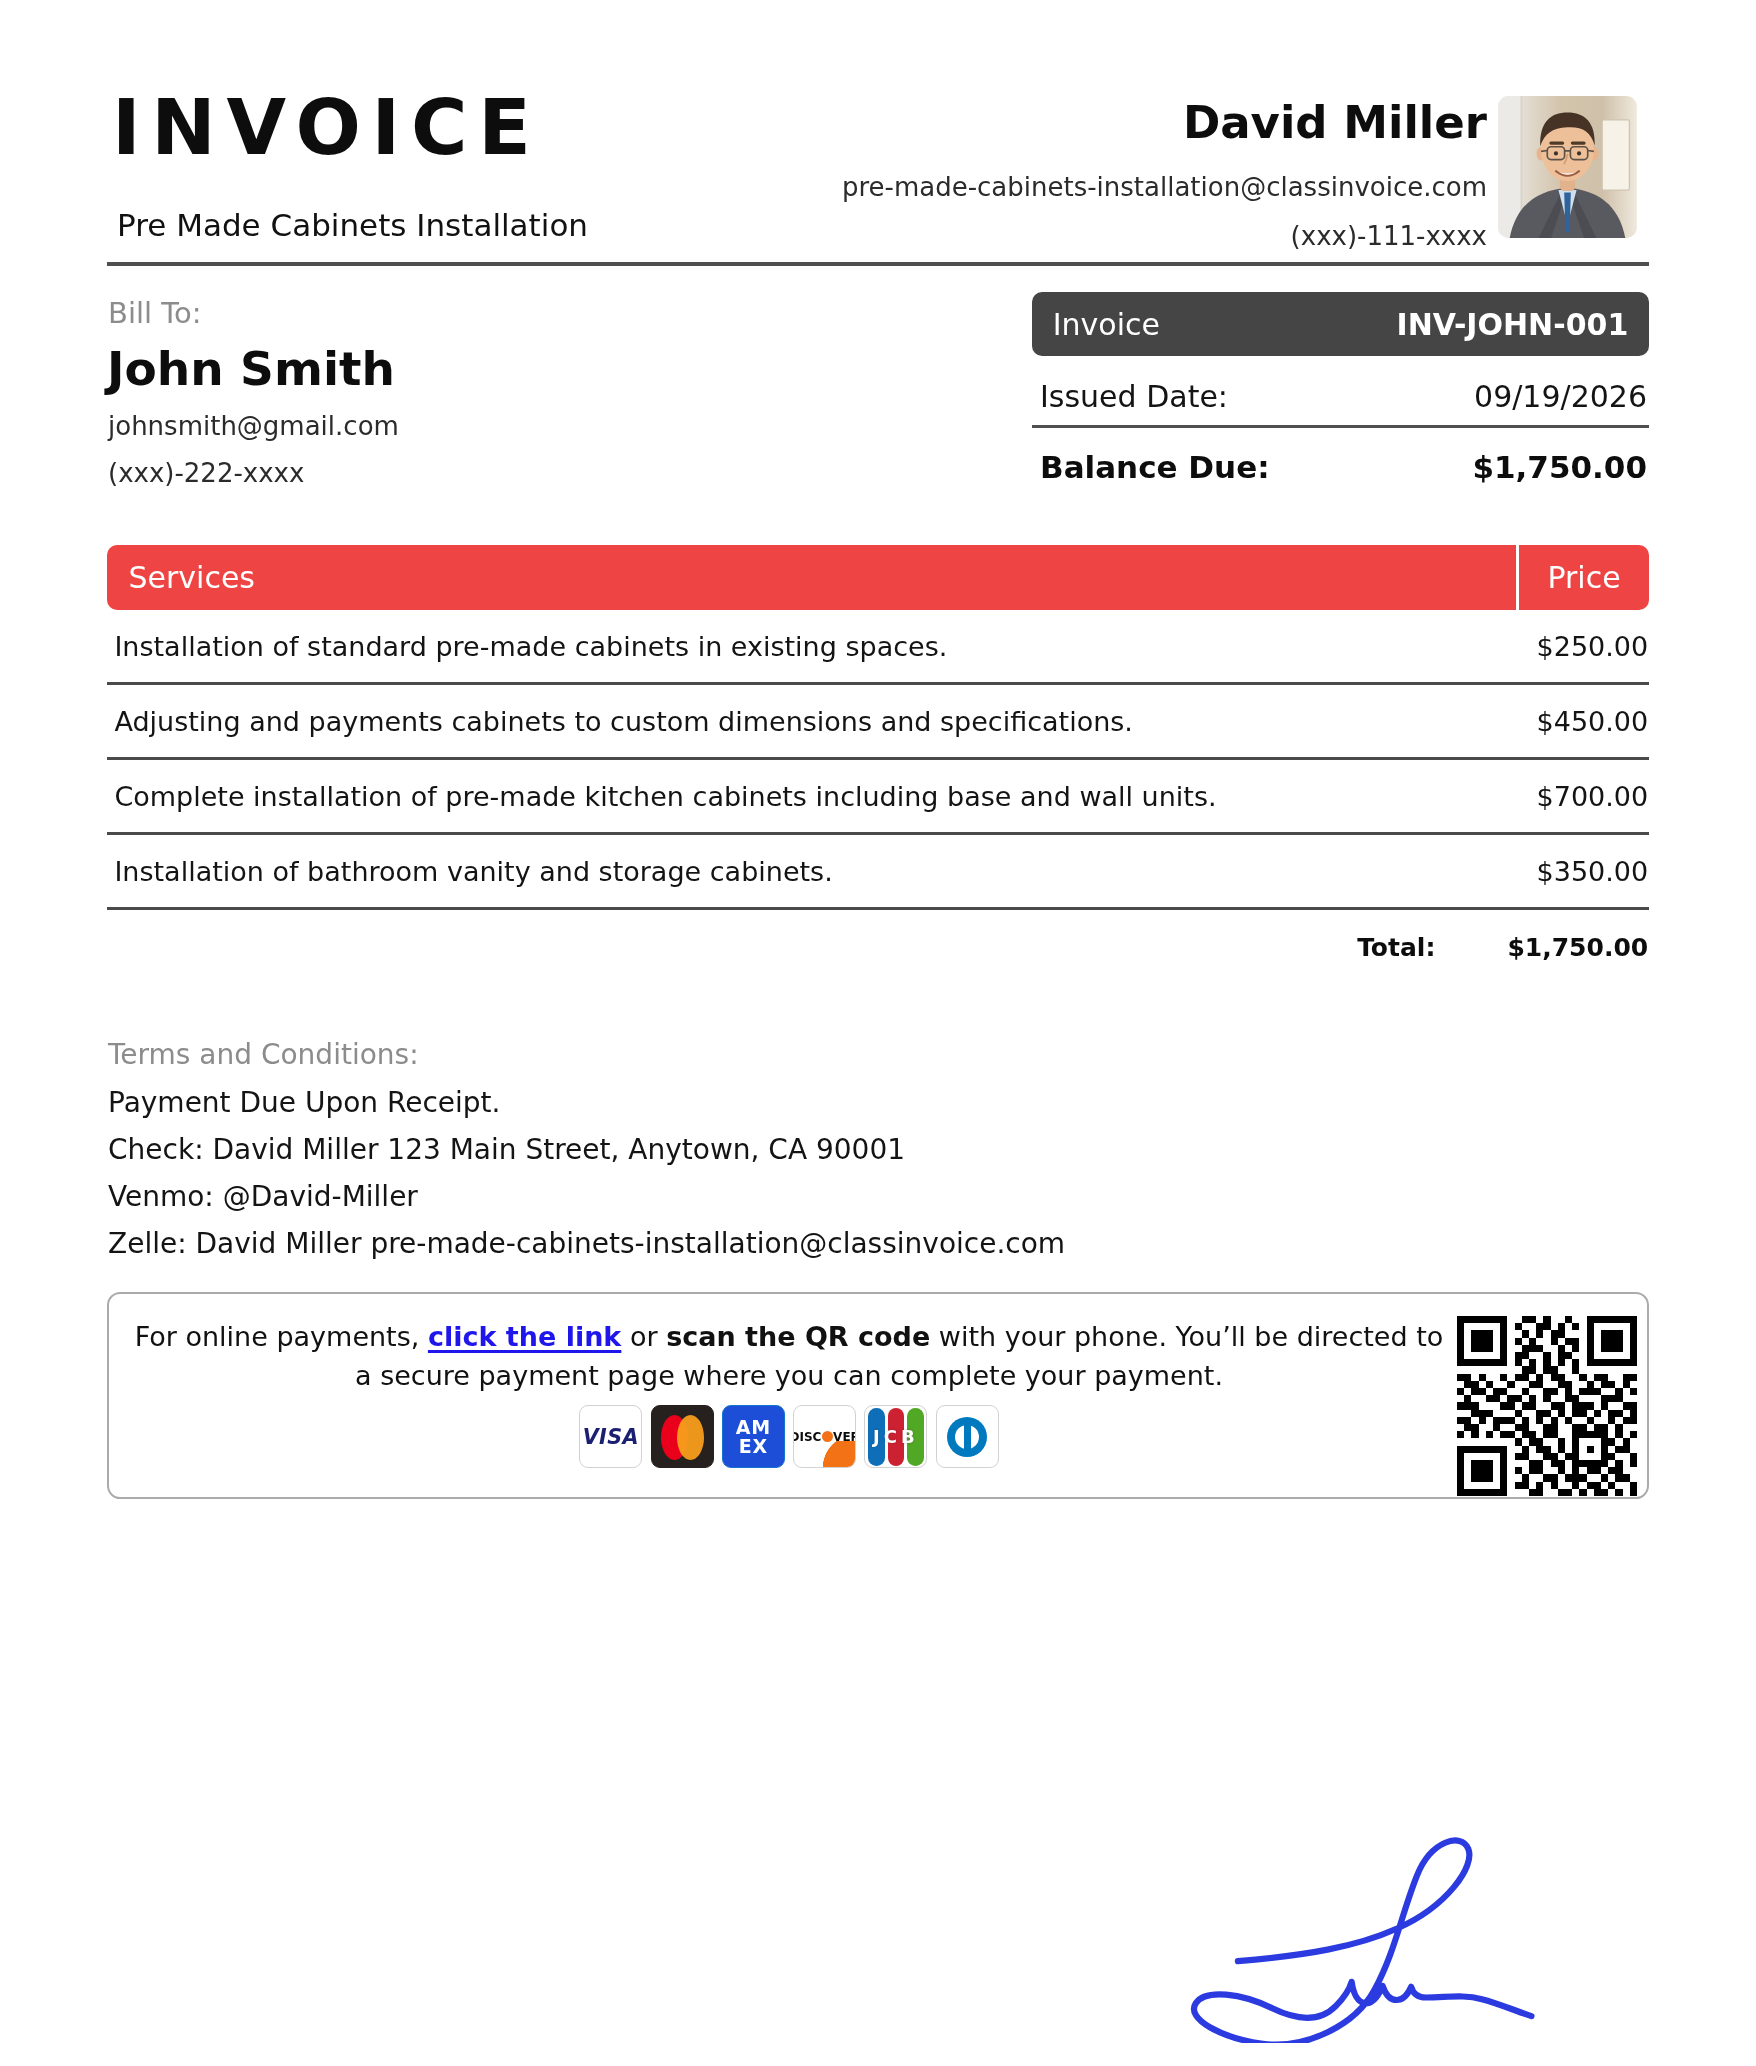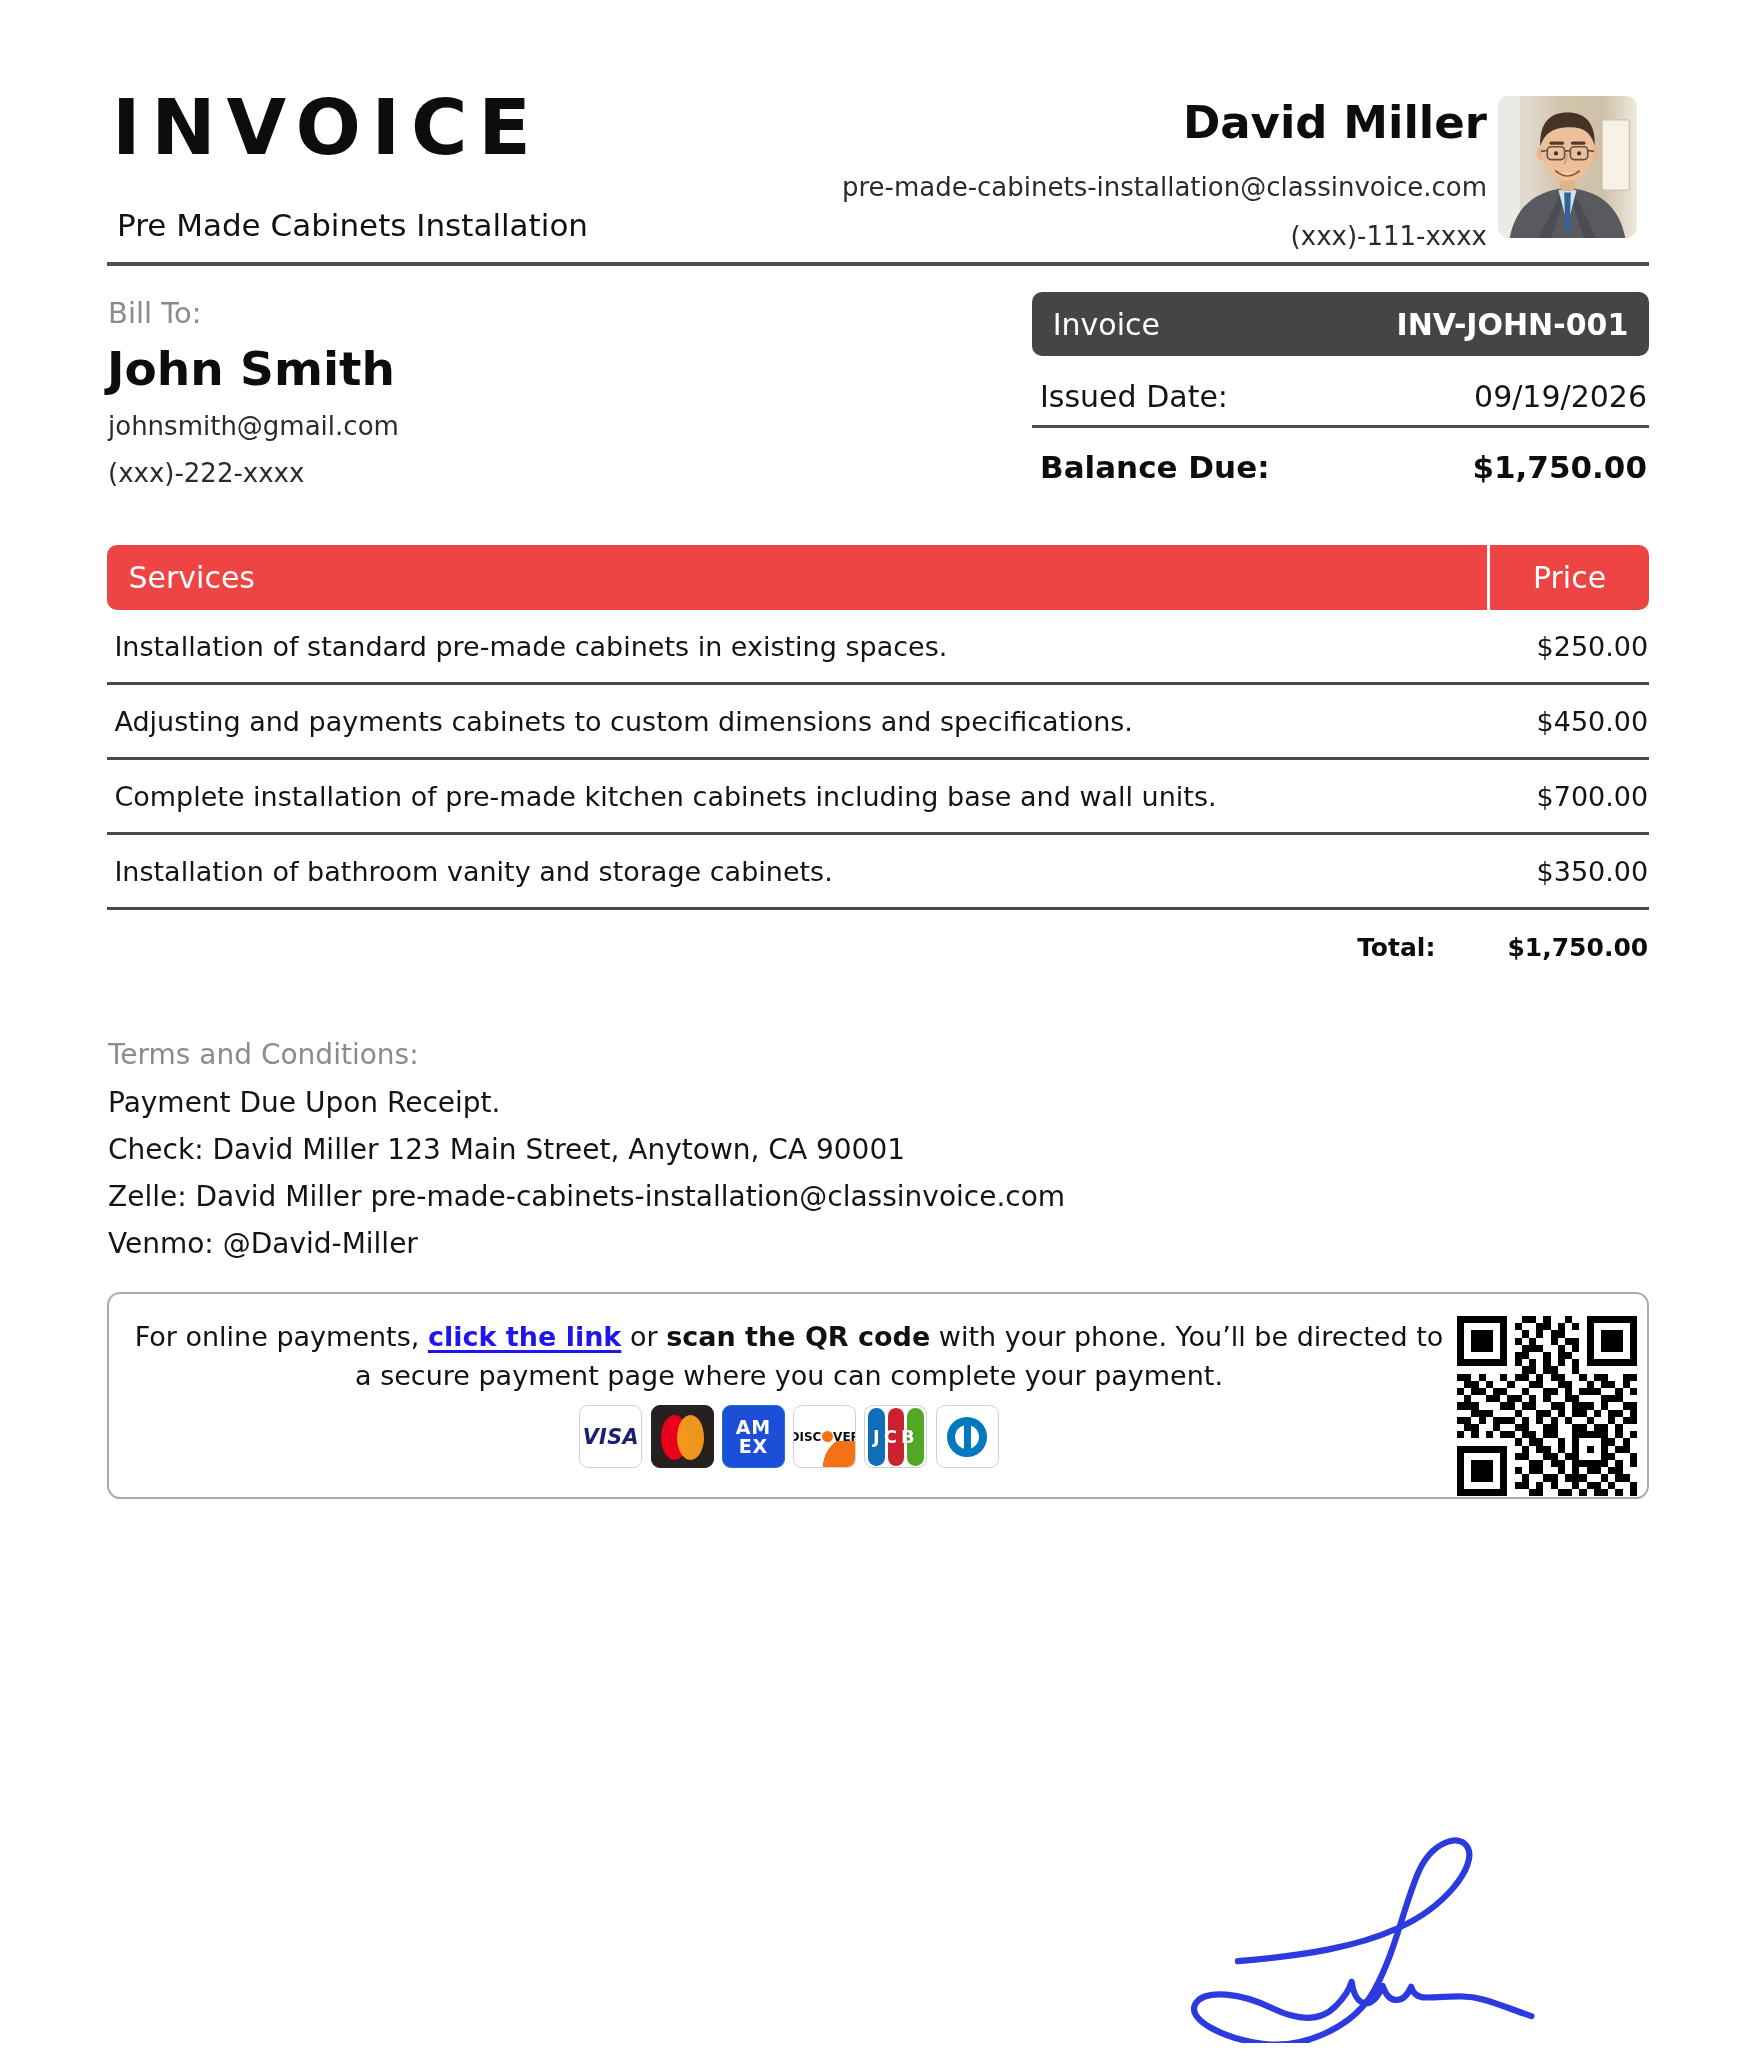--- a/index.html
+++ b/index.html
@@ -64,21 +64,21 @@
   }
 
   
   .services { position: absolute; left: 107px; top: 545px; width: 1542px; }
   .services-header {
     height: 65px; background: #ef4444; border-radius: 10px;
     display: flex; align-items: center; color: #fff; font-size: 30px;
   }
   .services-header .col-services { flex: 1; padding-left: 21.5px; }
   .services-header .col-divider { width: 2.9px; align-self: stretch; background: #ffffff; }
-  .services-header .col-price { width: 159px; text-align: center; }
+  .services-header .col-price { width: 130px; text-align: center; }
   .service-row {
     height: 72px; border-bottom: 3.7px solid #4a4a4a;
     display: flex; align-items: center; justify-content: space-between;
     font-size: 27px; color: #141414;
   }
   .service-row .desc { padding-left: 7.4px; }
   .service-row .price { padding-right: 0.8px; }
   .total-row {
     height: 74px; display: flex; align-items: center; justify-content: flex-end;
     gap: 72px; font-size: 25px; font-weight: 700; color: #0d0d0d; padding-right: 0.8px;
@@ -248,22 +248,22 @@
       <span>Total:</span>
       <span>$1,750.00</span>
     </div>
   </div>
 
   <div class="terms">
     <div class="terms-label">Terms and Conditions:</div>
     <div>
         <div class="terms-line">Payment Due Upon Receipt.</div>
         <div class="terms-line">Check: David Miller 123 Main Street, Anytown, CA 90001</div>
+        <div class="terms-line">Venmo: @David-Miller</div>
         <div class="terms-line">Zelle: David Miller pre-made-cabinets-installation@classinvoice.com</div>
-        <div class="terms-line">Venmo: @David-Miller</div>
       </div>
   </div>
 
   <div class="paybox">
     <div class="paytext">
       <span>For online payments, </span><a href="#">click the link</a><span> or </span><span class="bold">scan the QR code</span><span> with your phone. You’ll be directed to a secure payment page where you can complete your payment.</span>
     </div>
     <div class="cards">
       <div class="card card-visa">
         <span>VISA</span>

